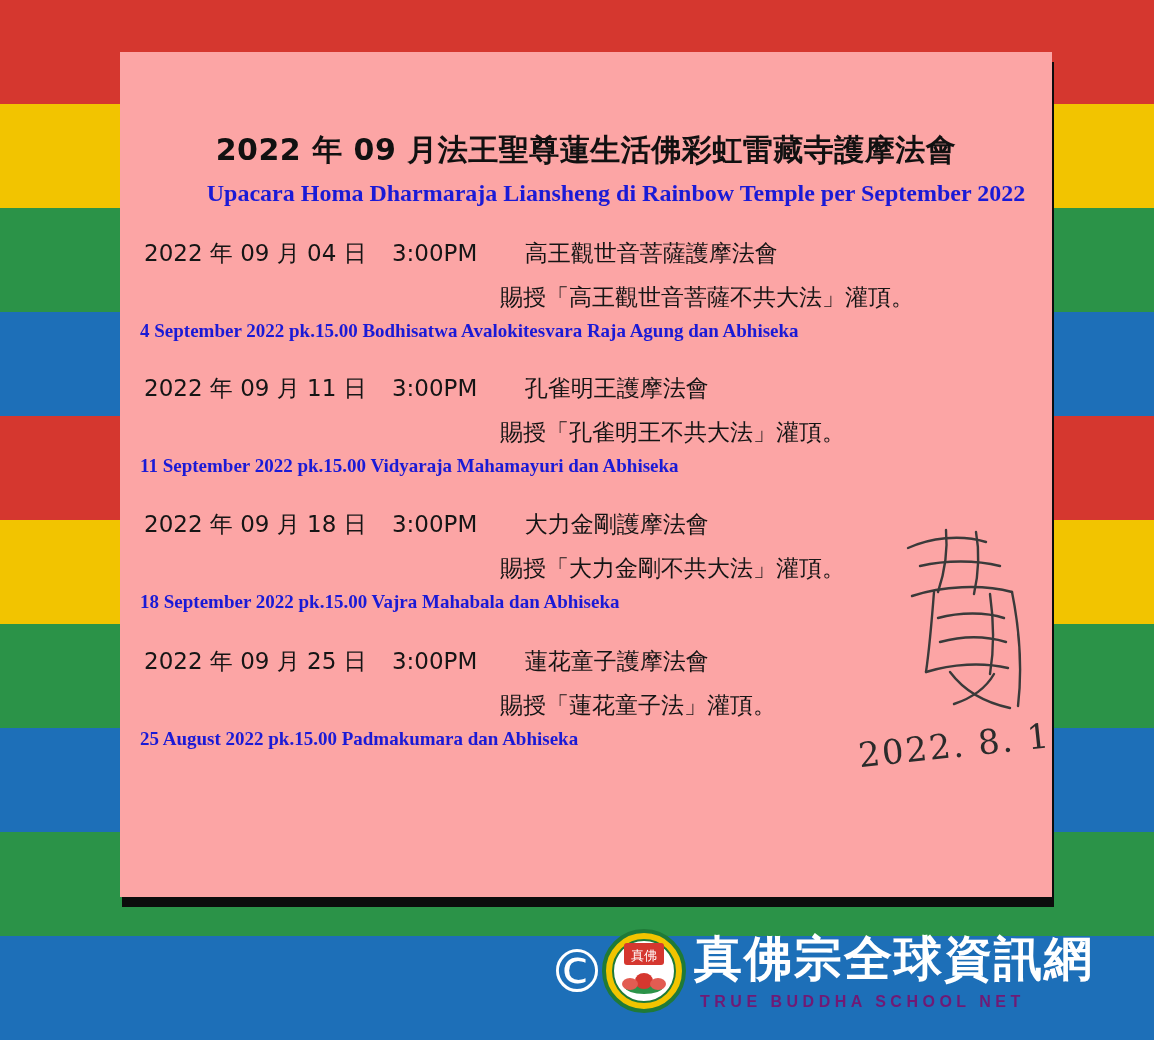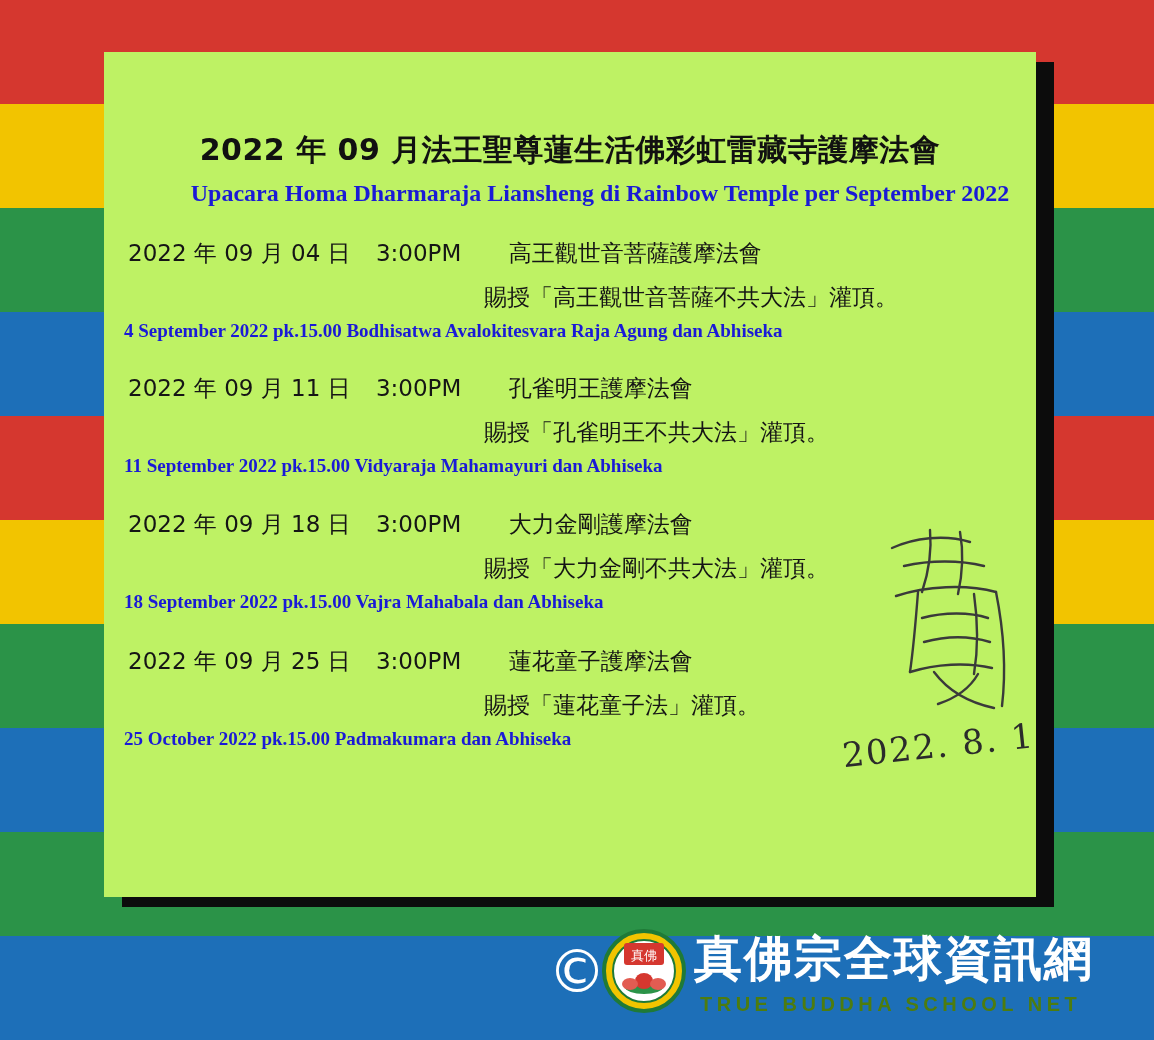--- a/index.html
+++ b/index.html
@@ -32,25 +32,25 @@
   .card-shadow {
     position: absolute;
     left: 122px;
     top: 62px;
     width: 932px;
     height: 845px;
     background: #0c0c0c;
   }
   .card {
     position: absolute;
-    left: 104px;
+    left: 120px;
     top: 52px;
     width: 932px;
     height: 845px;
-    background: #bef264;
+    background: #fca5a5;
     overflow: hidden;
   }
 
   .title-cn {
     position: absolute;
     left: 0;
     top: 78px;
     width: 932px;
     text-align: center;
     font-family: "DejaVu Sans", sans-serif;
@@ -165,23 +165,23 @@
     font-weight: bold;
     color: #ffffff;
     letter-spacing: 2px;
     white-space: nowrap;
   }
   .footer-en {
     position: absolute;
     left: 700px;
     top: 88px;
     font-family: "Liberation Sans", sans-serif;
-    font-size: 20px;
-    font-weight: bold;
-    color: #4d7c0f;
+    font-size: 16px;
+    font-weight: bold;
+    color: #701a75;
     letter-spacing: 4.5px;
     white-space: nowrap;
   }
 </style>
 </head>
 <body>
 
 <div id="poster">
 
   <div class="stripes">
@@ -233,21 +233,21 @@
       <div class="ev-line3">18 September 2022 pk.15.00 Vajra Mahabala dan Abhiseka</div>
     </div>
 
     <div class="event" style="top:594px;">
       <div class="ev-line1">
         <span class="date">2022 年 09 月 25 日</span>
         <span class="time">3:00PM</span>
         <span class="name">蓮花童子護摩法會</span>
       </div>
       <div class="ev-line2">賜授「蓮花童子法」灌頂。</div>
-      <div class="ev-line3">25 October 2022 pk.15.00 Padmakumara dan Abhiseka</div>
+      <div class="ev-line3">25 August 2022 pk.15.00 Padmakumara dan Abhiseka</div>
     </div>
 
     <div class="signature">
       <svg width="150" height="190" viewBox="0 0 150 190" fill="none" stroke="#3a3a3a" stroke-width="2.4" stroke-linecap="round">
         <path d="M18 26 C40 16 70 12 96 20"></path>
         <path d="M56 8 C58 30 54 52 48 70"></path>
         <path d="M86 10 C90 32 88 54 84 72"></path>
         <path d="M30 44 C56 38 86 38 110 44"></path>
         <path d="M22 74 C52 64 92 62 122 70"></path>
         <path d="M44 70 C42 96 40 122 36 150"></path>

